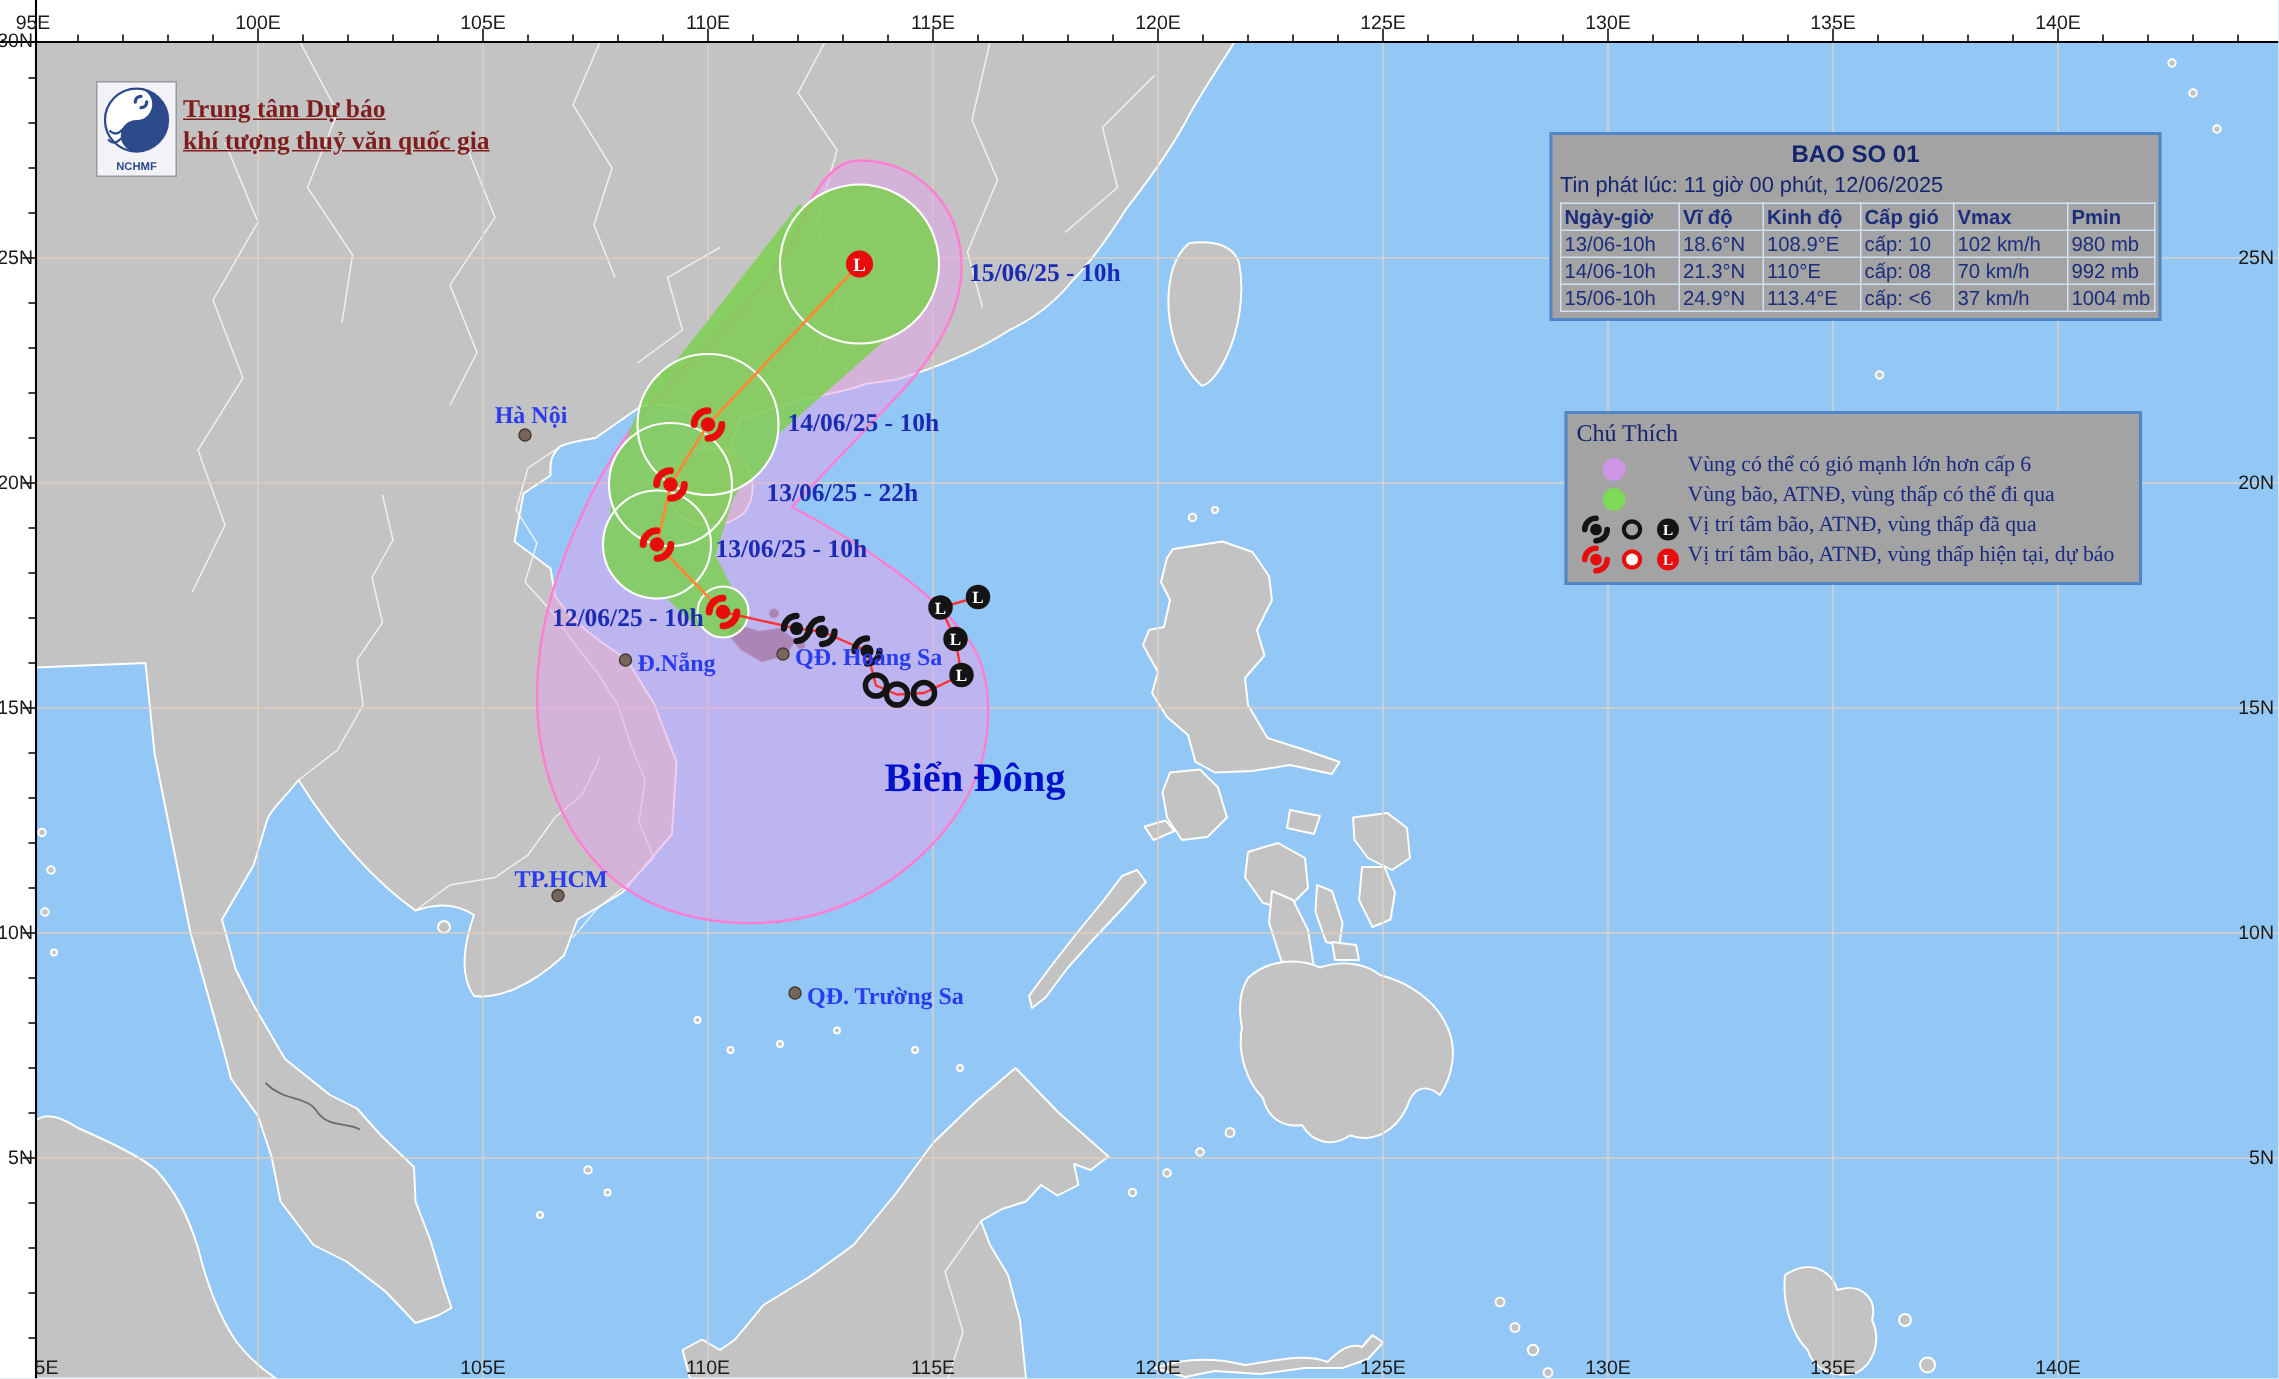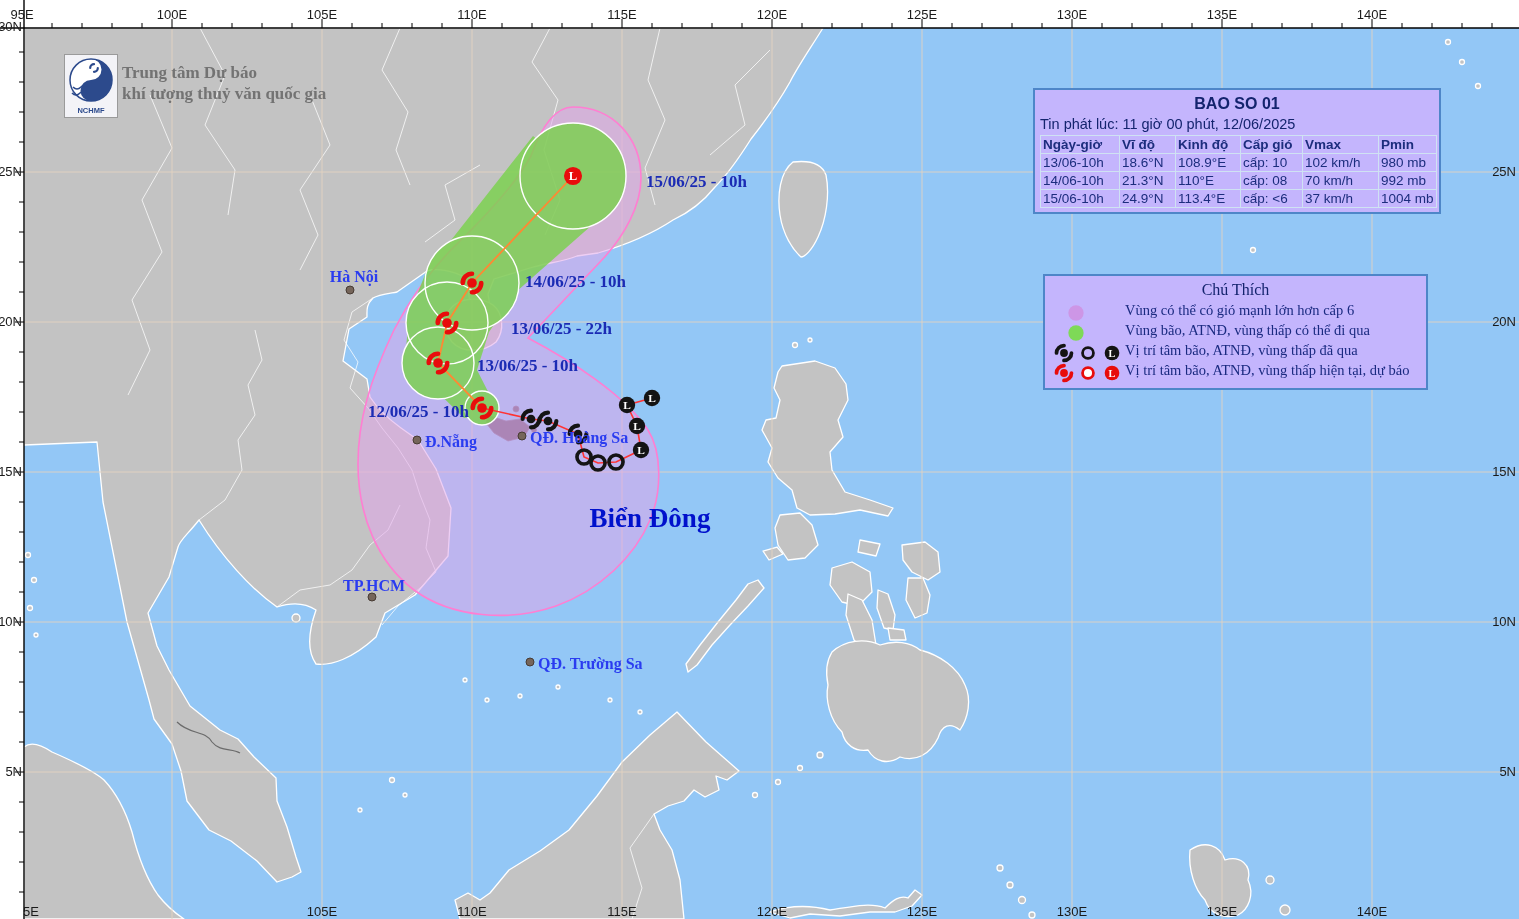--- a/index.html
+++ b/index.html
@@ -1,38 +1,38 @@
 <!DOCTYPE html>
 <html><head>
 <meta charset="utf-8">
 <style>
   html,body{margin:0;padding:0;background:#ffffff;}
   #stage{position:relative;width:1519px;height:919px;overflow:hidden;
          font-family:"Liberation Sans",sans-serif;}
   #mapsvg{position:absolute;left:0;top:0;}
   
-  .panel{position:absolute;background:#c4b5fd;border:2px solid #4e86c8;
+  .panel{position:absolute;background:#a3a3a3;border:2px solid #4e86c8;
          color:#1c2d7d;box-sizing:border-box;}
   #storm-panel{left:1033px;top:88px;width:408px;padding:3px 5px 4px 5px;}
   .sp-title{text-align:center;font-weight:bold;font-size:16px;color:#14246e;padding:2px 0;}
   .sp-sub{text-align:left;font-size:14.5px;color:#14246e;padding:1px 0 3px 0;}
   #storm-panel table{width:100%;border-collapse:collapse;table-layout:fixed;}
   #storm-panel th{font-size:13.5px;text-align:left;padding:1px 2px;border:1px solid #cfe2f3;}
   #storm-panel td{font-size:13.5px;padding:1px 2px;border:1px solid #cfe2f3;white-space:nowrap;}
   #legend-panel{left:1043px;top:274px;width:385px;padding:4px 6px 6px 6px;
                 font-family:"Liberation Serif",serif;}
-  .lg-title{text-align:center;font-size:16px;color:#14246e;padding:1px 0 3px 0;}
+  .lg-title{font-size:16px;color:#14246e;padding:1px 0 3px 0;}
   .lg-row{display:flex;align-items:flex-start;height:20px;}
   .lg-icons{width:74px;flex:0 0 74px;}
   .lg-label{font-size:14.5px;color:#1a2a80;white-space:nowrap;}
   
   #logo{position:absolute;left:64px;top:54px;text-decoration:underline;}
   #agency{position:absolute;left:122px;top:62px;
           font-family:"Liberation Serif",serif;font-weight:bold;
-          font-size:17px;line-height:21px;color:#737373;}
+          font-size:17px;line-height:21px;color:#7f1d1d;text-decoration:underline;}
 </style>
 </head>
 <body>
 
 <div id="stage">
 
 <svg id="mapsvg" width="1519" height="919" viewBox="0 0 1519 919">
 
   <rect x="0" y="0" width="1519" height="919" fill="#93c7f6"></rect>
 

